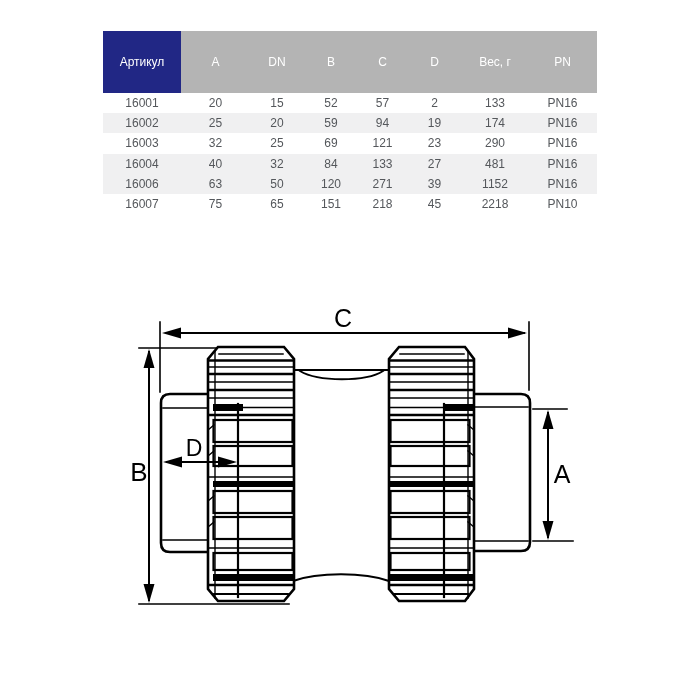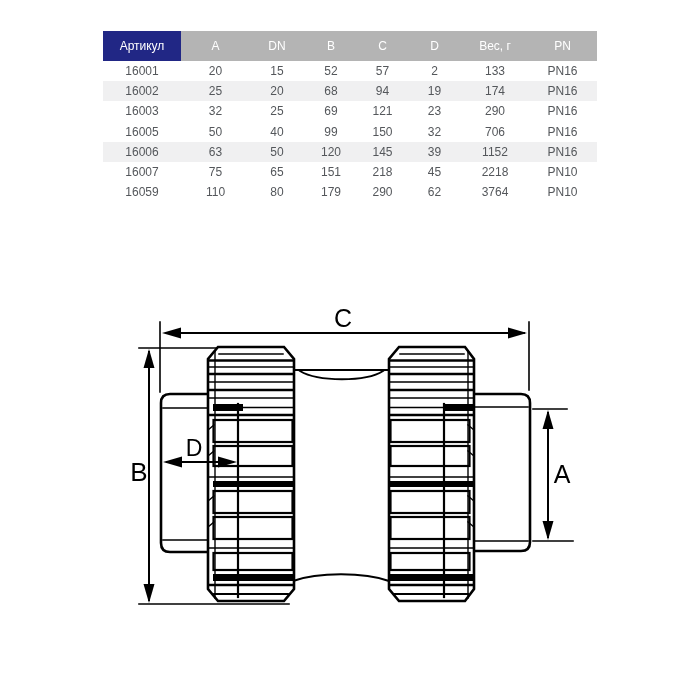--- a/index.html
+++ b/index.html
@@ -6,21 +6,21 @@
   .page {
     position:relative; width:700px; height:700px; background:#fff;
     font-family:"Liberation Sans", sans-serif; overflow:hidden;
   }
   table.spec {
     position:absolute; left:103px; top:31px; width:494px;
     border-collapse:collapse; table-layout:fixed; z-index:2;
   }
   table.spec th {
     height:30px; font-size:12px; font-weight:400; text-align:center;
-    color:var(--header_text, #ffffff); padding:0;
+    color:var(--header_text, #ffffff); padding:16px;
   }
   table.spec th.accent { background:var(--accent, #212785); }
   table.spec th.gray   { background:var(--header_gray, #b4b4b4); }
   table.spec td {
     height:20.2px; font-size:12px; text-align:center; vertical-align:middle;
     color:var(--row_text, #54575b); padding:0; background:#fff;
   }
   table.spec tr.alt td { background:var(--row_alt, #f0f0f1); }
   svg.drawing { position:absolute; left:0; top:0; width:700px; height:700px; z-index:1; }
   svg.drawing text {
@@ -64,74 +64,64 @@
           <td>52</td>
           <td>57</td>
           <td>2</td>
           <td>133</td>
           <td>PN16</td>
       </tr>
       <tr class="alt">
         <td>16002</td>
           <td>25</td>
           <td>20</td>
-          <td>68</td>
+          <td>59</td>
           <td>94</td>
           <td>19</td>
           <td>174</td>
           <td>PN16</td>
       </tr>
       <tr>
         <td>16003</td>
           <td>32</td>
           <td>25</td>
           <td>69</td>
           <td>121</td>
           <td>23</td>
           <td>290</td>
           <td>PN16</td>
       </tr>
-      <tr>
-        <td>16005</td>
-          <td>50</td>
+      <tr class="alt">
+        <td>16004</td>
           <td>40</td>
-          <td>99</td>
-          <td>150</td>
           <td>32</td>
-          <td>706</td>
+          <td>84</td>
+          <td>133</td>
+          <td>27</td>
+          <td>481</td>
           <td>PN16</td>
       </tr>
       <tr class="alt">
         <td>16006</td>
           <td>63</td>
           <td>50</td>
           <td>120</td>
-          <td>145</td>
+          <td>271</td>
           <td>39</td>
           <td>1152</td>
           <td>PN16</td>
       </tr>
       <tr>
         <td>16007</td>
           <td>75</td>
           <td>65</td>
           <td>151</td>
           <td>218</td>
           <td>45</td>
           <td>2218</td>
-          <td>PN10</td>
-      </tr>
-      <tr>
-        <td>16059</td>
-          <td>110</td>
-          <td>80</td>
-          <td>179</td>
-          <td>290</td>
-          <td>62</td>
-          <td>3764</td>
           <td>PN10</td>
       </tr>
     </tbody>
   </table>
 
   <svg class="drawing" viewBox="0 0 700 700" aria-hidden="true">
     <g stroke="#000" fill="none" stroke-linecap="square">
 
       <g>
         <path d="M232,394 H170 Q161,394 161,403 V543 Q161,552 170,552 H232 Z" fill="#fff" stroke-width="2.6"></path>

